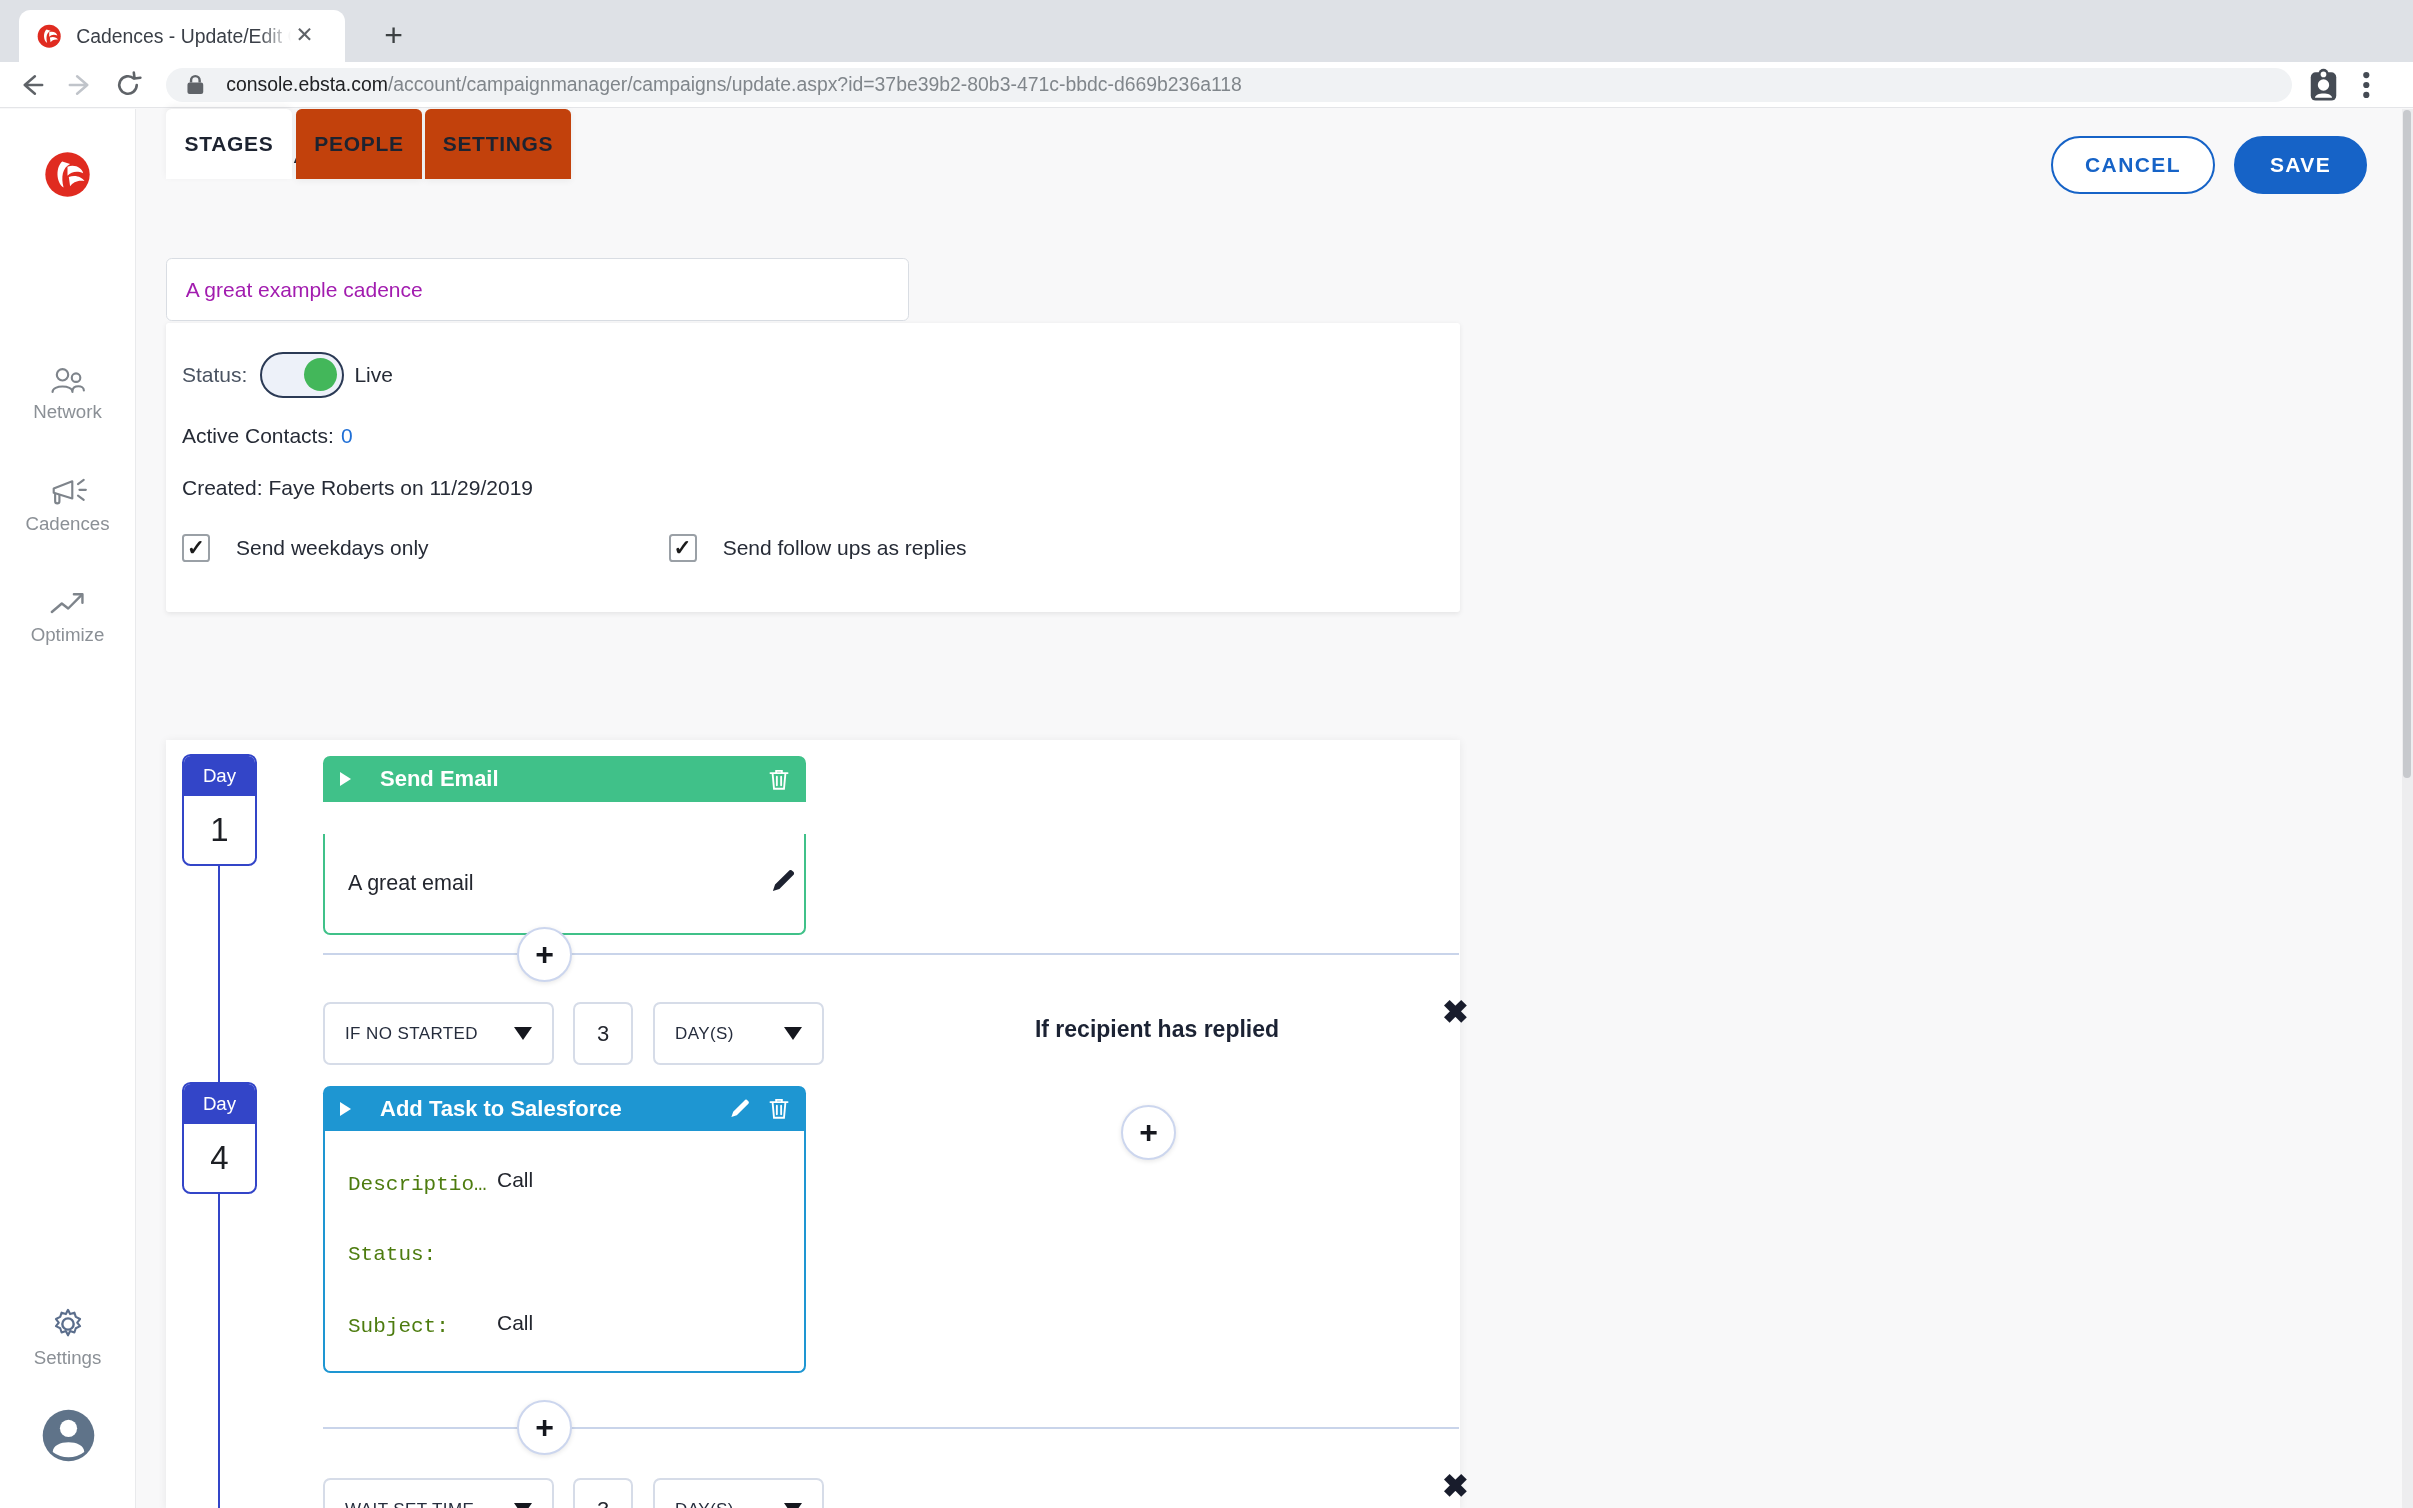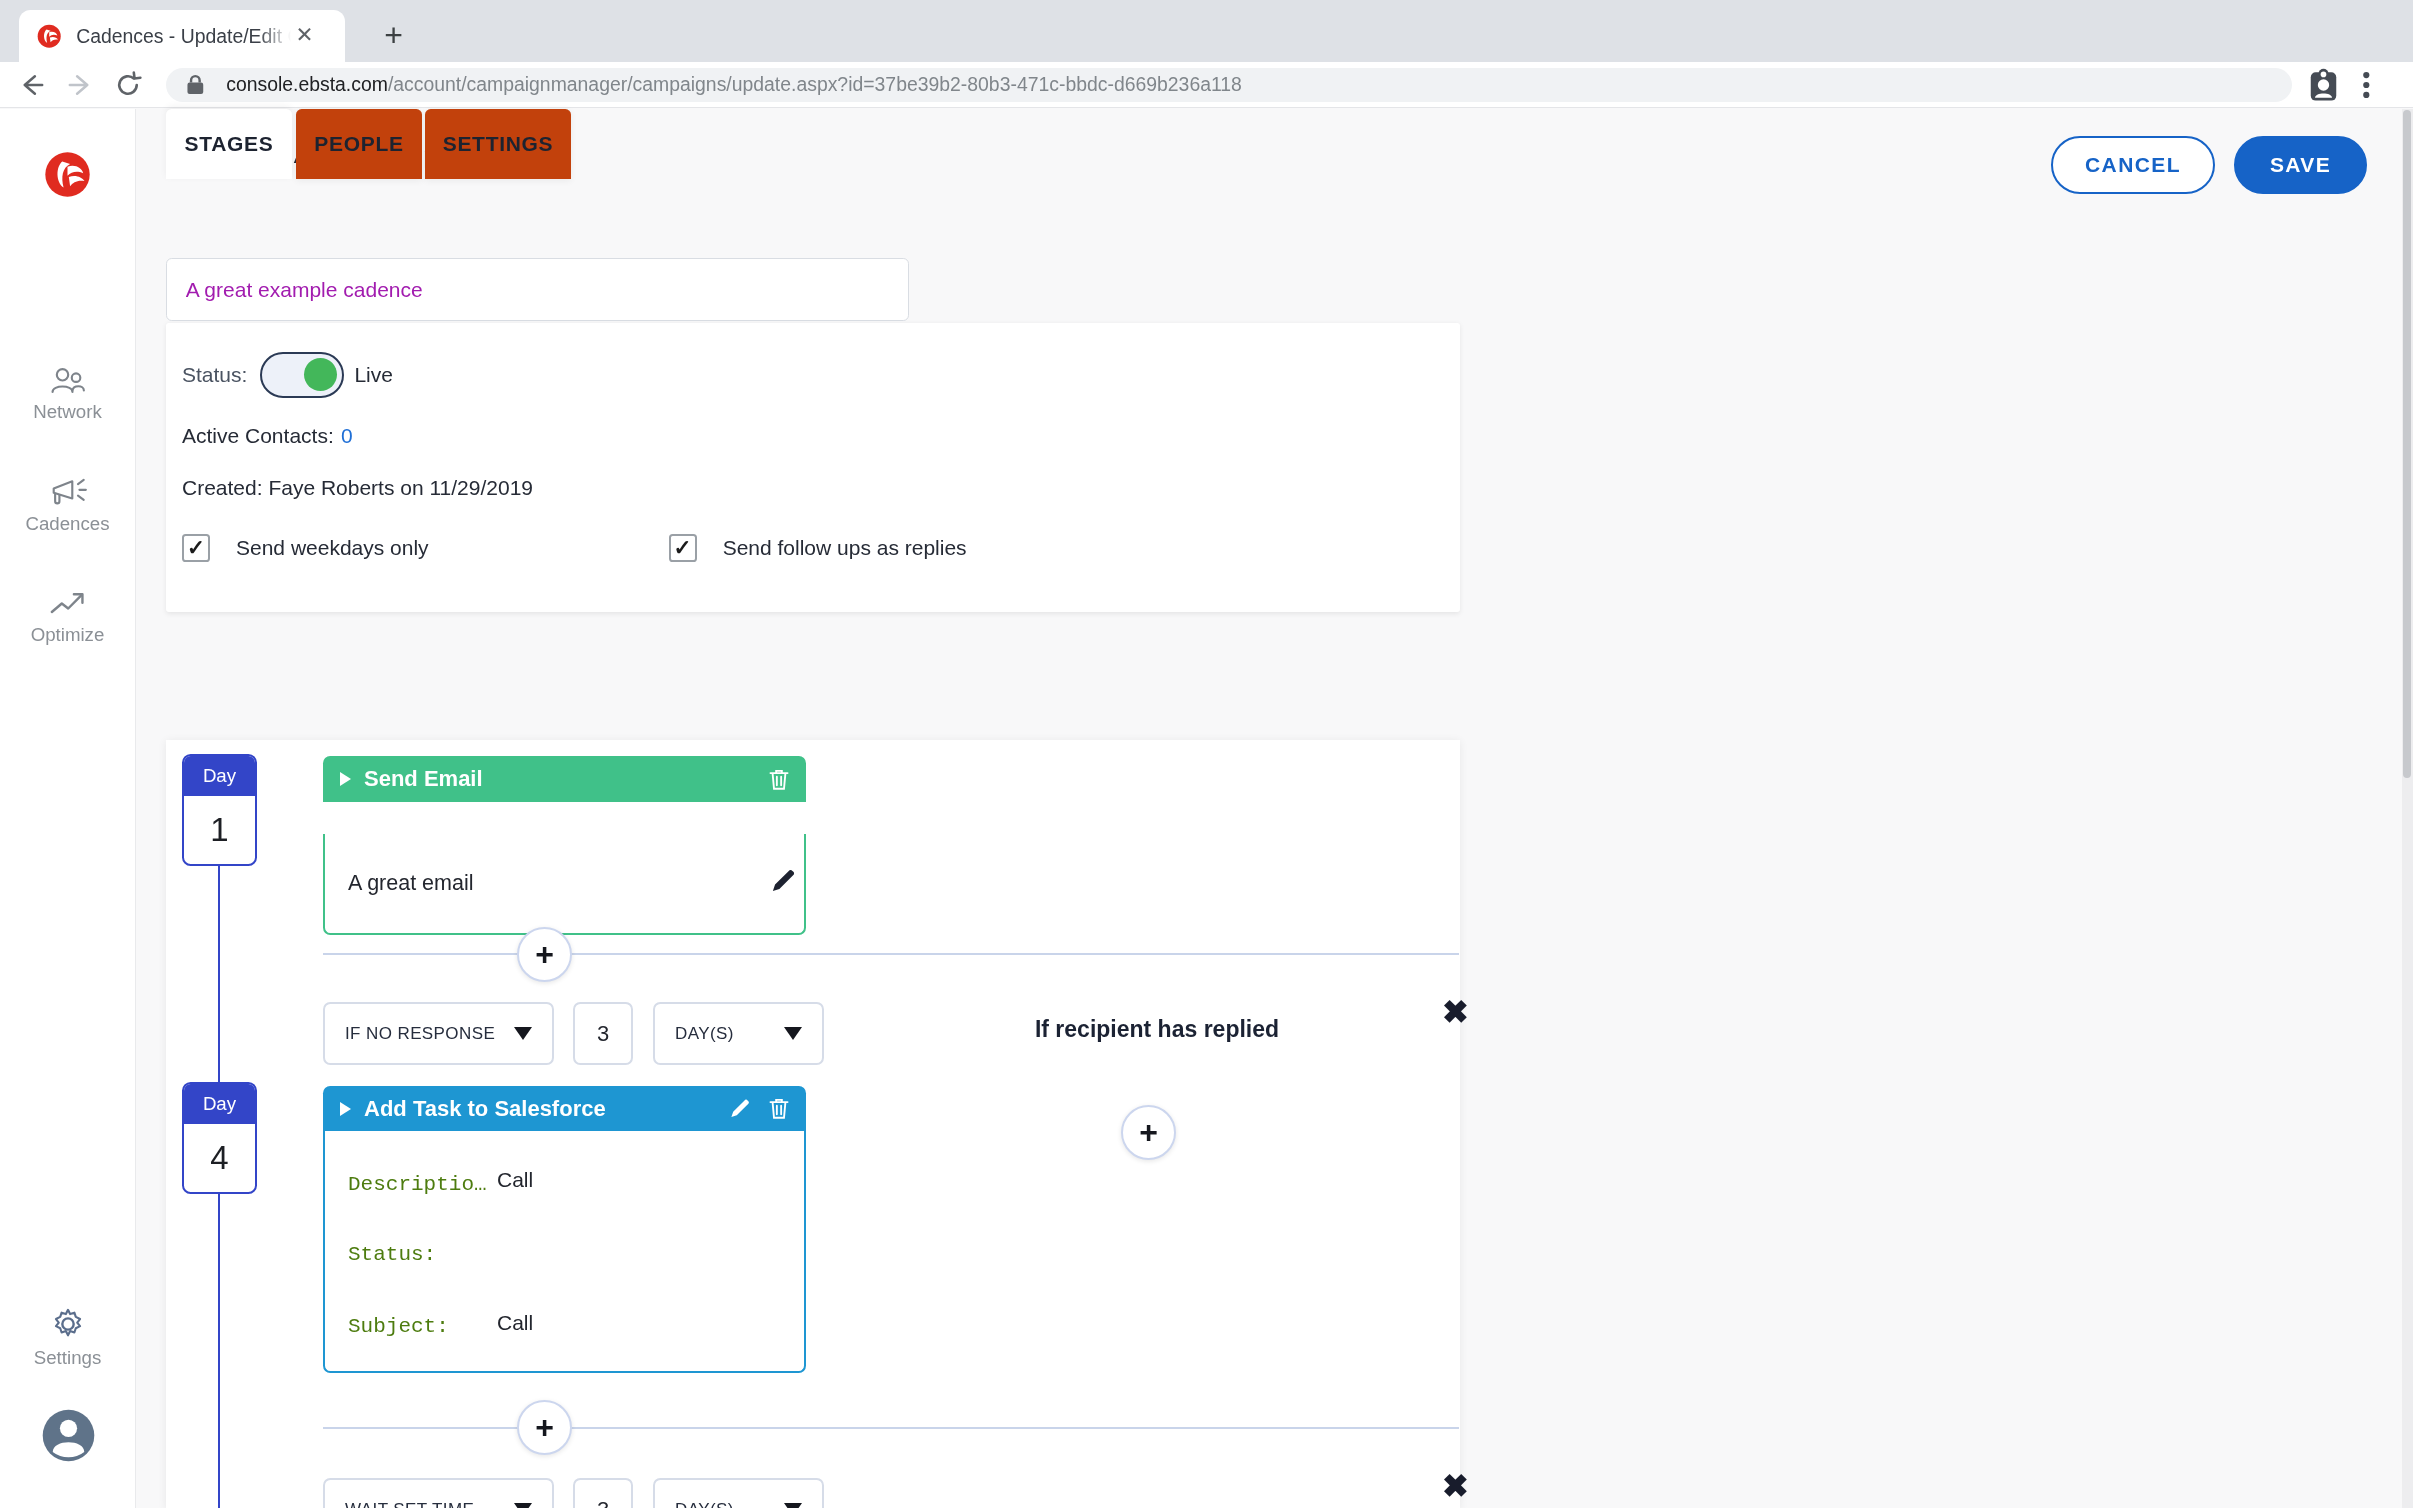--- a/index.html
+++ b/index.html
@@ -53,21 +53,21 @@
   .tab-idle { background:#c2410c; box-shadow:0 1.4px 7.2px rgba(0,0,0,.06); }
 
   .panel { position:absolute; left:166px; top:631px; width:1294px; height:769px; background:#ffffff; box-shadow:0 1.4px 8.6px rgba(0,0,0,.07); }
 
   .day-badge { position:absolute; left:16px; width:75px; border:2.9px solid #3345c8; border-radius:8.6px; background:#ffffff; overflow:hidden; z-index:2; }
   .day-head { height:40px; background:#3345c8; color:#ffffff; font-size:18.7px; display:flex; align-items:center; justify-content:center; }
   .day-num { height:68px; display:flex; align-items:center; justify-content:center; font-size:33px; color:#1d1f24; }
   .connector { position:absolute; left:52px; width:2.2px; background:#3345c8; z-index:1; }
 
   .stage-card { position:absolute; left:157px; width:483px; border-radius:7.2px; z-index:2; }
-  .card-head { height:46px; border-radius:7.2px 7.2px 0 0; display:flex; align-items:center; color:#ffffff; font-size:22px; font-weight:600; padding:0 17px; }
+  .card-head { height:46px; border-radius:7.2px 7.2px 0 0; display:flex; align-items:center; color:#ffffff; font-size:22px; font-weight:600; padding:0 17px;gap:16px; }
   .tri { width:0; height:0; border-left:11.5px solid #ffffff; border-top:7.2px solid transparent; border-bottom:7.2px solid transparent; margin-right:13px; flex:0 0 auto; }
   .head-icons { margin-left:auto; display:flex; gap:18.7px; align-items:center; }
   .card-body { background:#ffffff; border-radius:0 0 7.2px 7.2px; position:relative; }
   .g .card-head { background:#40c189; }
   .g .card-body { border:2.2px solid #40c189; border-top:none; }
   .b .card-head { background:#1e96d2; }
   .b .card-body { border:2.2px solid #1e96d2; border-top:none; }
 
   .hline { position:absolute; height:2.2px; background:#c9d4ea; left:157px; width:1136px; z-index:1; }
   .plus-btn { position:absolute; width:55px; height:55px; border-radius:50%; background:#ffffff; border:2.2px solid #ccd6ee; box-shadow:0 1.4px 5.7px rgba(0,0,0,.10); display:flex; align-items:center; justify-content:center; font-size:32px; font-weight:700; color:#15171e; z-index:3; }
@@ -251,21 +251,21 @@
           <svg class="abs" style="left:445px; top:34px;" width="26" height="26" viewBox="0 0 36 36">
             <path d="M4 32 L7 23 L26 4 a3 3 0 0 1 5 0 l1 1 a3 3 0 0 1 0 5 L13 29 Z" fill="#1d2230"></path>
           </svg>
         </div>
       </div>
 
       <div class="hline" style="top:213px;"></div>
       <div class="plus-btn" style="left:351px; top:187px;">+</div>
 
       <div class="dd" style="left:157px; top:262px; width:231px;">
-        <span>IF NO RESPONSE</span>
+        <span>IF NO STARTED</span>
         <span class="caret"></span>
       </div>
       <div class="numbox" style="left:407px; top:262px;">3</div>
       <div class="dd" style="left:487px; top:262px; width:171px;">
         <span>DAY(S)</span>
         <span class="caret"></span>
       </div>
 
       <div class="replied" style="left:790px; top:276px; width:402px; text-align:center;">If recipient has replied</div>
       <div class="plus-btn" style="left:955px; top:365px;">+</div>

